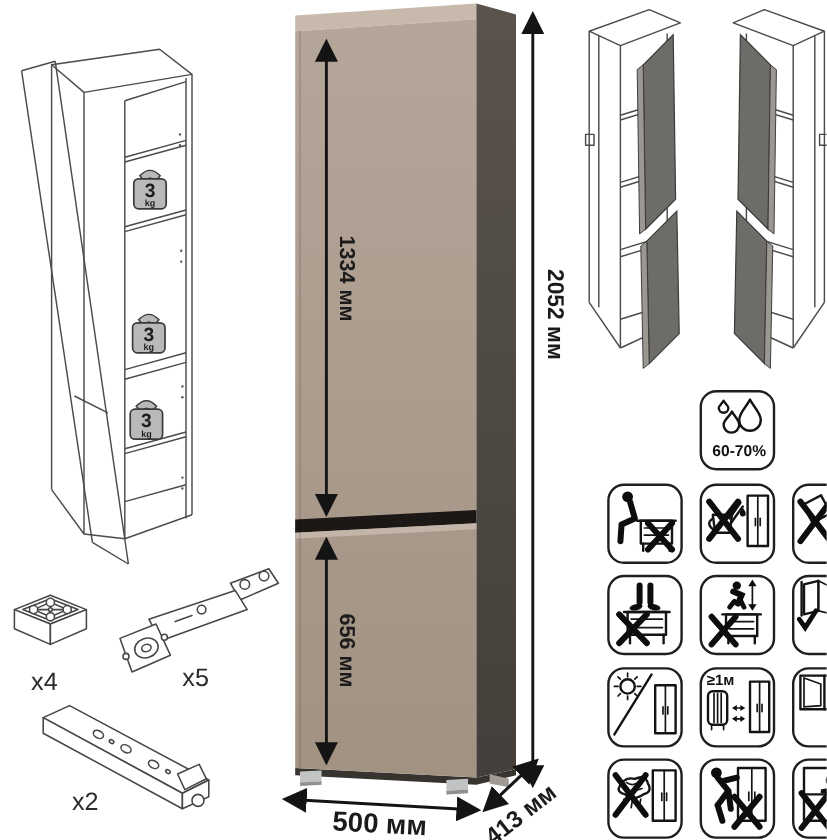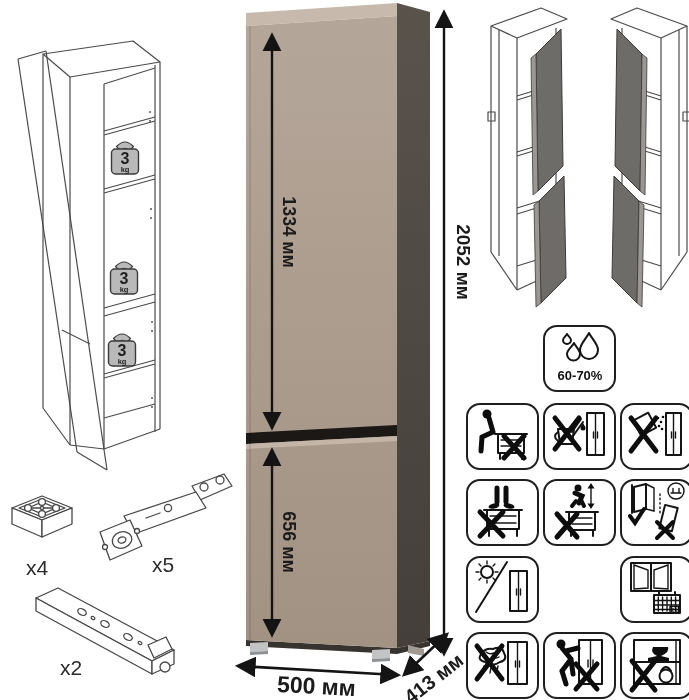--- a/index.html
+++ b/index.html
@@ -1,22 +1,22 @@
 <!DOCTYPE html>
 <html><head>
 <meta charset="utf-8">
 <style>
   html,body{margin:0;padding:0;background:#fff;}
   #stage{position:relative;width:689px;height:700px;background:#fff;overflow:hidden;
          font-family:"Liberation Sans",sans-serif;}
   #artwork{position:absolute;left:0;top:0;}
   .dim-text{font-weight:bold;fill:#1b1b1b;}
   .qty-text{font-size:21px;fill:#2b2b2b;}
-  .ibox{position:absolute;width:73px;height:67px;box-sizing:border-box;
-        border:2.5px solid #1f1f1f;border-radius:14px;background:#fff;}
+  .ibox{position:absolute;width:63px;height:67px;box-sizing:border-box;
+        border:2.5px solid #1f1f1f;border-radius:14px;background:#fff;margin-left:40px;}
   .ibox svg{display:block;margin:0 auto;}
   .ol{fill:none;stroke:#141414;stroke-width:2;stroke-linejoin:round;stroke-linecap:round;}
   .thin{fill:none;stroke:#141414;stroke-width:1.4;stroke-linecap:round;}
   .xx{fill:none;stroke:#0d0d0d;stroke-width:5;stroke-linecap:round;}
   .xs{fill:none;stroke:#0d0d0d;stroke-width:4;stroke-linecap:round;}
   .fb{fill:#0d0d0d;stroke:none;}
   .itx{font-weight:bold;fill:#111;}
   .wf{fill:none;stroke:#4b4b4b;stroke-width:1.2;stroke-linejoin:round;}
   .hw{fill:#fff;stroke:#474747;stroke-width:1.3;stroke-linejoin:round;}
   .hwl{fill:none;stroke:#474747;stroke-width:1.3;stroke-linecap:round;}
@@ -345,20 +345,40 @@
       <circle class="ol" cx="15" cy="14" r="6"></circle>
       <path class="thin" d="M15,3 v3 M15,22 v3 M4,14 h3 M23,14 h3 M7,6 l2,2 M21,20 l2,2 M23,6 l-2,2 M9,20 l-2,2"></path>
     </g>
     <line class="ol" x1="4" y1="54" x2="35" y2="4" stroke-width="2.5"></line>
     <rect class="ol" x="38" y="13" width="17" height="40"></rect>
     <line class="thin" x1="46.5" y1="13" x2="46.5" y2="53"></line>
     <line class="thin" x1="44.5" y1="31" x2="44.5" y2="37"></line>
         <line class="thin" x1="48.5" y1="31" x2="48.5" y2="37"></line>
   </svg>
 </div>
+<div class="ibox" style="left:543px;top:556px">
+  <svg width="62" height="62" viewBox="0 0 62 62">
+    <text class="itx" x="4" y="13" font-size="12.5">≥1м</text>
+    <rect class="ol" x="5" y="18" width="16" height="28" rx="4"></rect>
+    <path class="thin" d="M10,20 v24 M13,20 v24 M16,20 v24"></path>
+    <path class="thin" d="M8,46 v4 M18,46 v4"></path>
+    <g stroke="#111">
+      <line class="thin" x1="27" y1="32" x2="34" y2="32" stroke-width="2"></line>
+      <path class="fb" d="M25,32 l4,-2.6 v5.2 z"></path>
+          <path class="fb" d="M36,32 l-4,-2.6 v5.2 z"></path>
+      <line class="thin" x1="27" y1="41" x2="34" y2="41" stroke-width="2"></line>
+      <path class="fb" d="M25,41 l4,-2.6 v5.2 z"></path>
+          <path class="fb" d="M36,41 l-4,-2.6 v5.2 z"></path>
+    </g>
+    <rect class="ol" x="40" y="10" width="16" height="42"></rect>
+    <line class="thin" x1="48" y1="10" x2="48" y2="52"></line>
+    <line class="thin" x1="46" y1="29" x2="46" y2="35"></line>
+        <line class="thin" x1="50" y1="29" x2="50" y2="35"></line>
+  </svg>
+</div>
 <div class="ibox" style="left:620px;top:556px">
   <svg width="62" height="62" viewBox="0 0 62 62">
     <rect class="ol" x="5" y="5" width="40" height="28"></rect>
     <line class="ol" x1="25" y1="5" x2="25" y2="33"></line>
     <polygon class="thin" points="8,7 22,12 22,30 8,31"></polygon>
     <polygon class="thin" points="42,7 28,12 28,30 42,31"></polygon>
     <g>
       <rect class="ol" x="28" y="37" width="26" height="18" fill="#fff"></rect>
       <path class="thin" d="M32.3,39 v14 M36.6,39 v14 M41,39 v14 M45.3,39 v14 M49.6,39 v14" stroke-width="0.9"></path>
       <path class="thin" d="M29,42.5 h24 M29,47 h24 M29,51.5 h24" stroke-width="0.9"></path>

